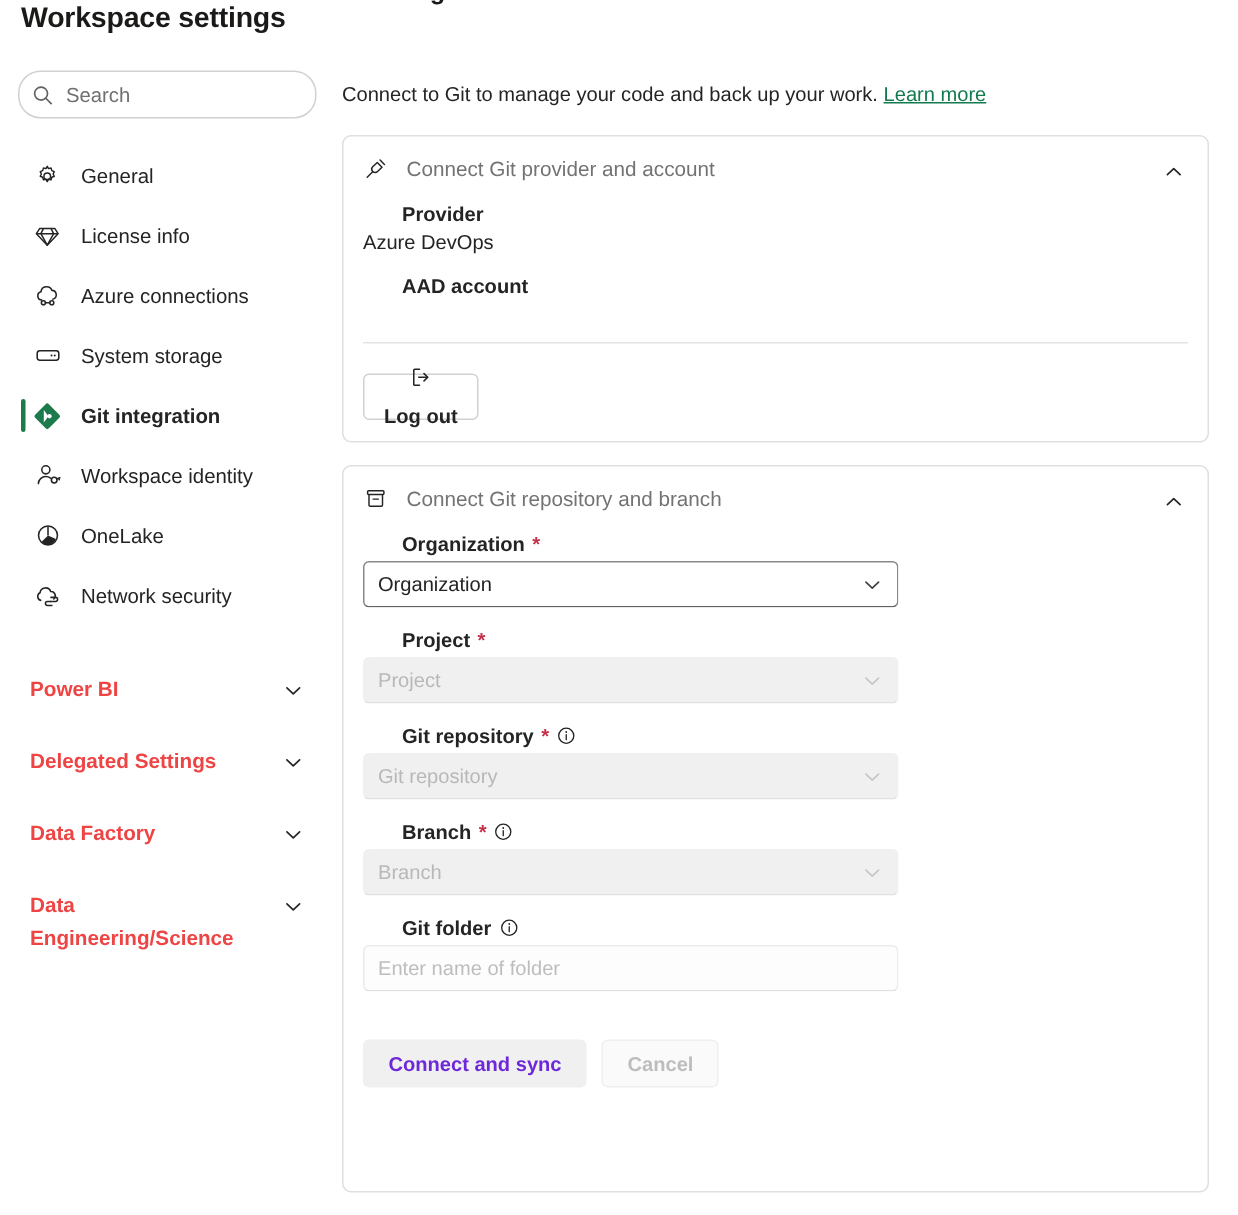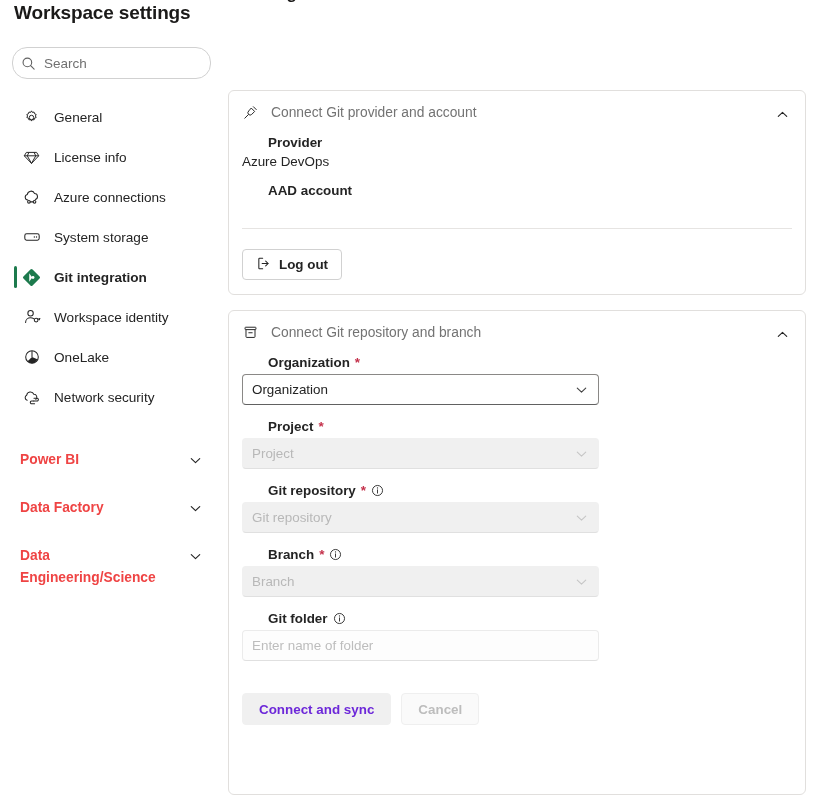--- a/index.html
+++ b/index.html
@@ -189,20 +189,21 @@
     height: 31px;
     padding: 0 13px;
     border-radius: 4px;
     font-family: "Liberation Sans", sans-serif;
     font-size: 13.4px;
     font-weight: 700;
     cursor: pointer;
     border: 1px solid #d1d1d1;
     background: #fff;
     color: #242424;
+    flex-direction: column;
   }
   .btn-logout { margin-top: 20px; }
 
   .ctrl {
     position: relative;
     width: 357px;
     height: 31px;
     border-radius: 4px;
     display: flex;
     align-items: center;
@@ -381,20 +382,28 @@
     <div class="nav-sections">
       <div class="nav-section">
         <span class="lbl">Power BI</span>
         <span class="chev">
           <svg width="15" height="15" viewBox="0 0 16 16" fill="none" stroke="#242424" stroke-width="1.2" stroke-linecap="round" stroke-linejoin="round">
               <path d="M3.5 6l4.5 4.2L12.5 6"></path>
             </svg>
         </span>
       </div>
       <div class="nav-section">
+        <span class="lbl">Delegated Settings</span>
+        <span class="chev">
+          <svg width="15" height="15" viewBox="0 0 16 16" fill="none" stroke="#242424" stroke-width="1.2" stroke-linecap="round" stroke-linejoin="round">
+              <path d="M3.5 6l4.5 4.2L12.5 6"></path>
+            </svg>
+        </span>
+      </div>
+      <div class="nav-section">
         <span class="lbl">Data Factory</span>
         <span class="chev">
           <svg width="15" height="15" viewBox="0 0 16 16" fill="none" stroke="#242424" stroke-width="1.2" stroke-linecap="round" stroke-linejoin="round">
               <path d="M3.5 6l4.5 4.2L12.5 6"></path>
             </svg>
         </span>
       </div>
       <div class="nav-section">
         <span class="lbl">Data Engineering/Science</span>
         <span class="chev">
@@ -403,20 +412,24 @@
             </svg>
         </span>
       </div>
     </div>
   </div>
 
   <div class="main">
 
     <div class="clipped-head">Git integration</div>
 
+    <div class="subtitle">
+      <span>Connect to Git to manage your code and back up your work.</span>
+      <a href="#">Learn more</a>
+    </div>
 
     <div class="card" id="card-provider">
       <div class="card-head">
         <span class="ico">
           <svg width="17" height="17" viewBox="0 0 20 20" fill="none" stroke="#242424" stroke-width="1.15" stroke-linecap="round" stroke-linejoin="round">
             <path d="M13.4 3.2l3.4 3.4"></path>
               <path d="M11.2 5.1l3.7 3.7-3.5 3.4a2.6 2.6 0 01-3.7 0l-.1-.1a2.6 2.6 0 010-3.6z"></path>
             <path d="M7.4 12.6L3.3 16.7"></path>
           </svg>
         </span>

